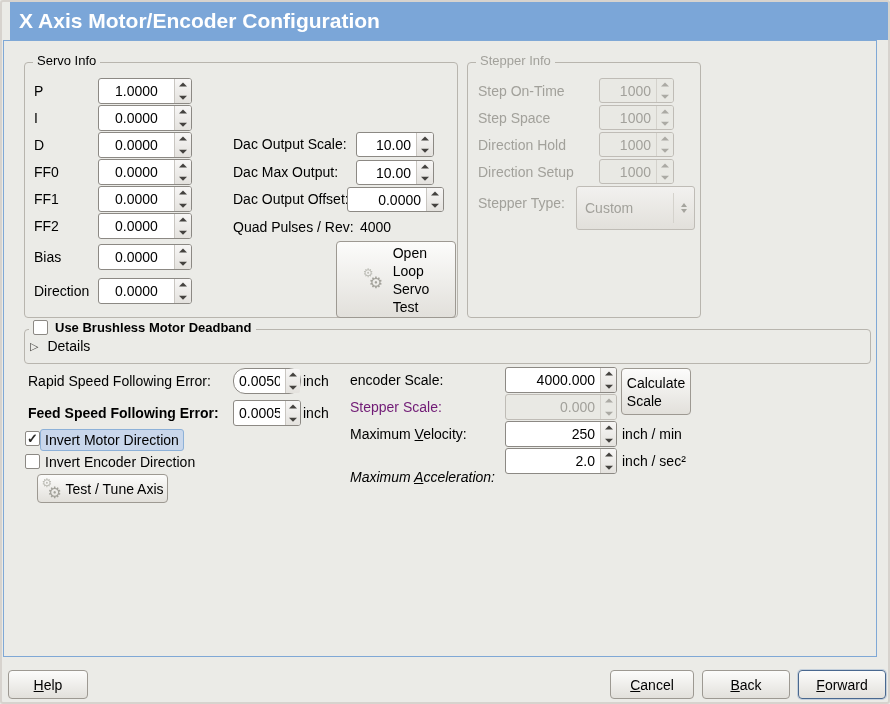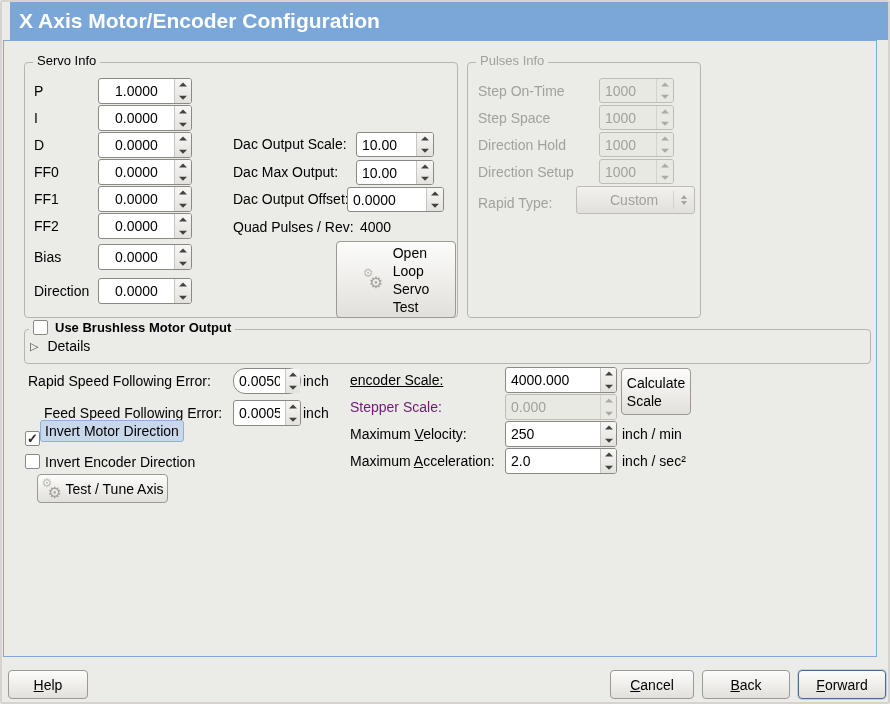--- a/index.html
+++ b/index.html
@@ -13,21 +13,21 @@
   .group{position:absolute;border:1px solid #b8b5ae;border-radius:4px;}
   .gtitle{position:absolute;top:-10px;left:8px;background:#ebebe7;padding:0 4px;font-size:13px;color:#000;white-space:nowrap;}
   .gtitle.dis{color:#a2a19b;}
 
   .lbl{position:absolute;font-size:14px;color:#000;line-height:26px;white-space:nowrap;}
   .lbl.dis{color:#a2a19b;}
   .u{text-decoration:underline;}
 
   
   .spin{position:absolute;display:flex;height:26px;background:#fff;border:1px solid #8c8984;border-radius:3px;box-sizing:border-box;}
-  .spin input{flex:1;min-width:0;border:0;outline:0;background:transparent;font-family:"Liberation Sans",sans-serif;font-size:14px;color:#000;padding:0 5px;}
+  .spin input{flex:1;min-width:0;border:0;outline:0;background:transparent;font-family:"Liberation Sans",sans-serif;font-size:14px;color:#000;padding:0 5px;text-align:right;}
   .spin.center input{text-align:center;}
   .spin .btns{width:16px;display:flex;flex-direction:column;border-left:1px solid #c9c6c1;background:linear-gradient(#f7f6f5,#e4e2de);border-radius:0 2px 2px 0;}
   .sb{flex:1;position:relative;cursor:default;}
   .sb::after{content:"";position:absolute;left:50%;top:50%;width:0;height:0;border-left:4px solid transparent;border-right:4px solid transparent;}
   .sb.up::after{border-bottom:4px solid #44423f;transform:translate(-50%,-60%);}
   .sb.down::after{border-top:4px solid #44423f;transform:translate(-50%,-30%);}
   .spin.off{background:#e9e9e4;border-color:#bfbcb6;}
   .spin.off input{color:#a2a19b;}
   .spin.off .btns{background:#e9e9e4;border-left-color:#d4d2cc;}
   .spin.off .sb.up::after{border-bottom-color:#abaaa4;}
@@ -175,27 +175,27 @@
         <span class="g2">⚙</span>
       </span>
       <span class="txt">Open
 Loop
 Servo
 Test</span>
     </div>
   </div>
 
   <div class="group" style="left:467px;top:62px;width:232px;height:254px;">
-    <span class="gtitle dis">Pulses Info</span>
+    <span class="gtitle dis">Stepper Info</span>
 
     <span class="lbl dis" style="left:10px;top:15px;">Step On-Time</span>
     <span class="lbl dis" style="left:10px;top:42px;">Step Space</span>
     <span class="lbl dis" style="left:10px;top:69px;">Direction Hold</span>
     <span class="lbl dis" style="left:10px;top:96px;">Direction Setup</span>
-    <span class="lbl dis" style="left:10px;top:127px;">Rapid Type:</span>
+    <span class="lbl dis" style="left:10px;top:127px;">Stepper Type:</span>
 
     <span class="spin off" style="left:131px;top:15px;width:75px;height:25px;">
       <input disabled="" value="1000" style="">
       <span class="btns">
           <span class="sb up"></span>
           <span class="sb down"></span>
         </span>
     </span>
     <span class="spin off" style="left:131px;top:42px;width:75px;height:25px;">
       <input disabled="" value="1000" style="">
@@ -212,77 +212,77 @@
         </span>
     </span>
     <span class="spin off" style="left:131px;top:96px;width:75px;height:25px;">
       <input disabled="" value="1000" style="">
       <span class="btns">
           <span class="sb up"></span>
           <span class="sb down"></span>
         </span>
     </span>
 
-    <span class="combo" style="left:108px;top:123px;width:119px;height:28px;padding-left:25px;">
+    <span class="combo" style="left:108px;top:123px;width:119px;height:44px;">
       <span class="val">Custom</span>
       <span class="arrs">
           <i class="up"></i>
           <i class="dn"></i>
         </span>
     </span>
   </div>
 
   <div class="group" style="left:24px;top:329px;width:845px;height:33px;">
     <span class="gtitle" style="display:flex;align-items:center;gap:7px;left:4px;top:-10px;">
       <span class="cb" style="position:static;"></span>
-      <b>Use Brushless Motor Output</b>
+      <b>Use Brushless Motor Deadband</b>
     </span>
     <span class="expander" style="position:absolute;left:5px;top:8px;">
       <span class="tri">▷</span>
       <span class="elbl">Details</span>
     </span>
   </div>
 
   <span class="lbl" style="left:28px;top:368px;">Rapid Speed Following Error:</span>
   <span class="spin" style="left:233px;top:368px;width:68px;border-radius:12px;">
     <input value="0.0050" style="">
     <span class="btns" style="width:14px;">
         <span class="sb up"></span>
         <span class="sb down"></span>
       </span>
   </span>
   <span class="lbl" style="left:303px;top:368px;">inch</span>
 
-  <span class="lbl" style="left:44px;top:400px;">Feed Speed Following Error:</span>
+  <span class="lbl" style="left:28px;top:400px;font-weight:bold;">Feed Speed Following Error:</span>
   <span class="spin" style="left:233px;top:400px;width:68px;">
     <input value="0.0005" style="">
     <span class="btns" style="width:14px;">
         <span class="sb up"></span>
         <span class="sb down"></span>
       </span>
   </span>
   <span class="lbl" style="left:303px;top:400px;">inch</span>
 
   <span class="cb" style="left:25px;top:431px;">
     <span class="mark">✓</span>
   </span>
-  <span class="cblbl hl" style="left:40px;top:420px;">Invert Motor Direction</span>
+  <span class="cblbl hl" style="left:40px;top:429px;">Invert Motor Direction</span>
 
   <span class="cb" style="left:25px;top:454px;"></span>
   <span class="cblbl" style="left:45px;top:453px;">Invert Encoder Direction</span>
 
   <div class="btn" style="left:37px;top:474px;width:131px;height:29px;gap:2px;">
     <span class="gears" style="width:22px;height:24px;">
       <span class="g1">⚙</span>
       <span class="g2">⚙</span>
     </span>
     <span class="txt">Test / Tune Axis</span>
   </div>
 
-  <span class="lbl" style="left:350px;top:367px;text-decoration:underline;">encoder Scale:</span>
+  <span class="lbl" style="left:350px;top:367px;">encoder Scale:</span>
   <span class="spin" style="left:505px;top:367px;width:112px;">
     <input value="4000.000" style="">
     <span class="btns" style="width:15px;">
         <span class="sb up"></span>
         <span class="sb down"></span>
       </span>
   </span>
   <div class="btn" style="left:621px;top:368px;width:70px;height:47px;">
     <span class="txt">Calculate
 Scale</span>
@@ -300,21 +300,21 @@
   <span class="lbl" style="left:350px;top:421px;">Maximum <span class="u">V</span>elocity:</span>
   <span class="spin" style="left:505px;top:421px;width:112px;">
     <input value="250" style="">
     <span class="btns" style="width:15px;">
         <span class="sb up"></span>
         <span class="sb down"></span>
       </span>
   </span>
   <span class="lbl" style="left:622px;top:421px;">inch / min</span>
 
-  <span class="lbl" style="left:350px;top:448px;">Maximum <span class="u">A</span>cceleration:</span>
+  <span class="lbl" style="left:350px;top:464px;font-style:italic;">Maximum <span class="u">A</span>cceleration:</span>
   <span class="spin" style="left:505px;top:448px;width:112px;">
     <input value="2.0" style="">
     <span class="btns" style="width:15px;">
         <span class="sb up"></span>
         <span class="sb down"></span>
       </span>
   </span>
   <span class="lbl" style="left:622px;top:448px;">inch / sec²</span>
 
   <div class="btn" style="left:8px;top:670px;width:80px;height:29px;"><span class="u">H</span>elp</div>

